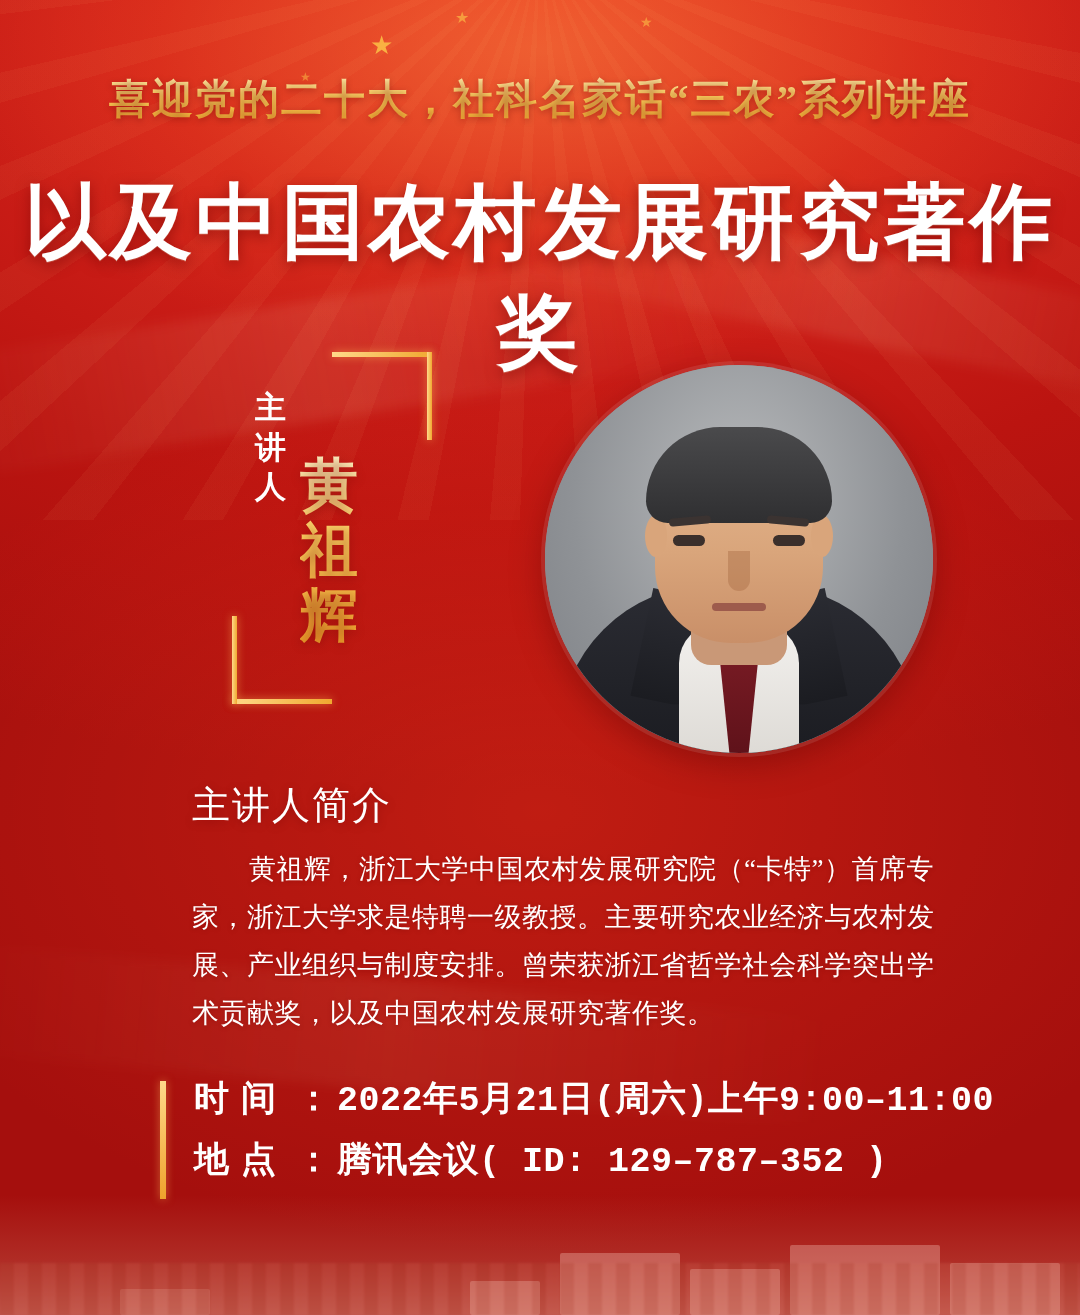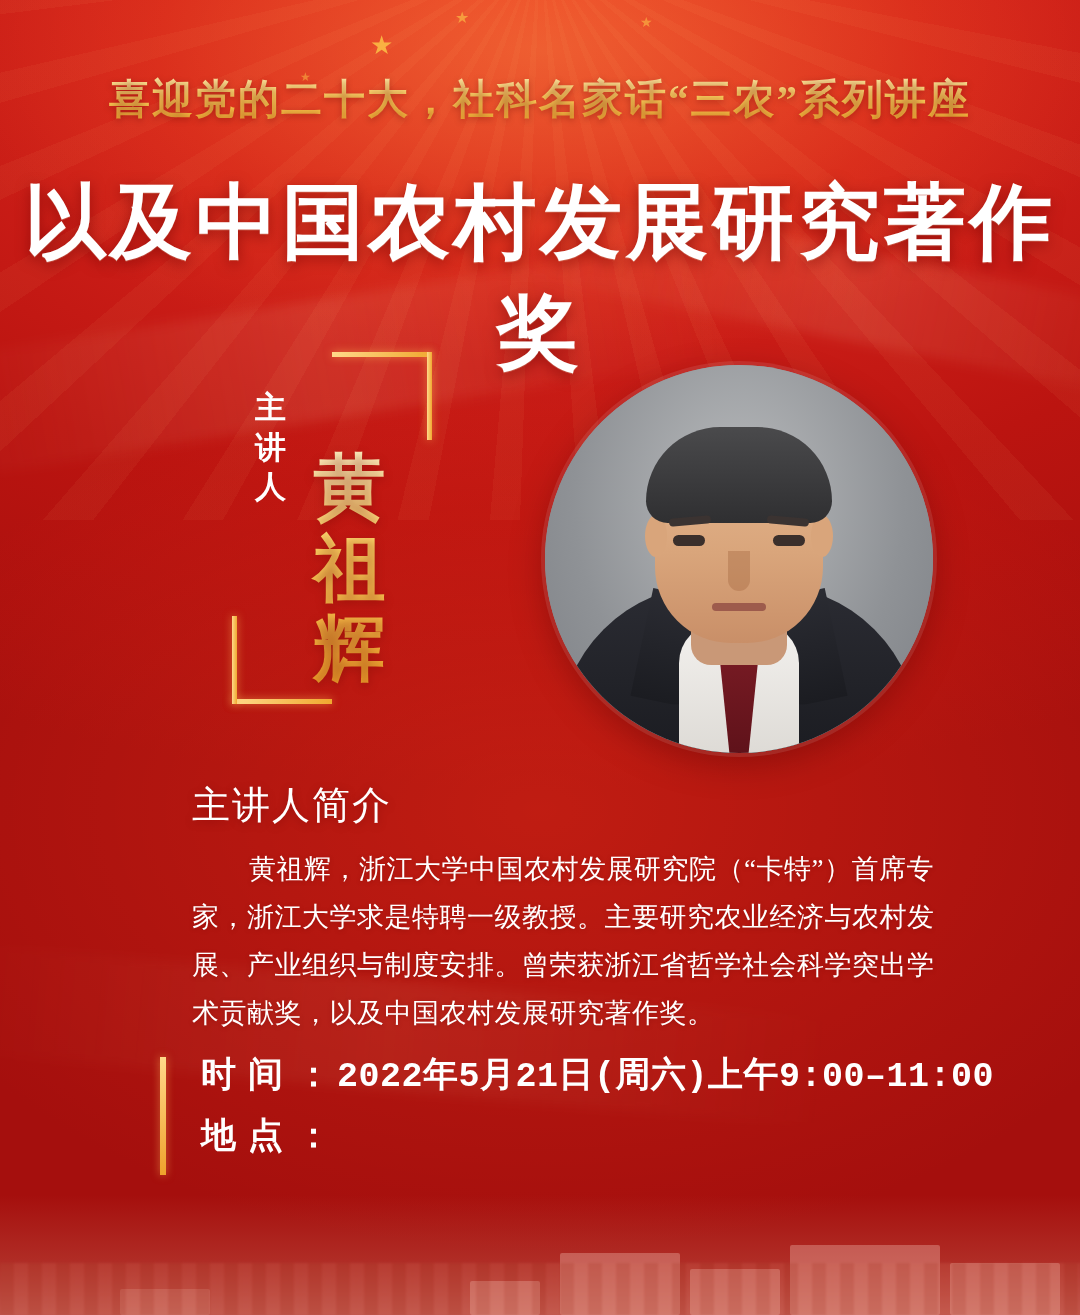--- a/index.html
+++ b/index.html
@@ -123,27 +123,27 @@
     font-family: "Liberation Serif", "DejaVu Serif", serif;
     font-size: 31px;
     font-weight: bold;
     color: #ffffff;
     line-height: 1.28;
     text-align: center;
     letter-spacing: 1px;
   }
   .speaker-name {
     position: absolute;
-    left: 300px; top: 108px;
+    left: 300px; top: 114px;
     width: 100px;
     font-family: "Liberation Serif", "DejaVu Serif", serif;
-    font-size: 72px;
+    font-size: 58px;
     font-weight: bold;
     line-height: 1.12;
-    text-align: center;
+    text-align: left;
     letter-spacing: 1px;
     background: linear-gradient(180deg,#fff3c4 0%, #ffd463 40%, #f0a22a 100%);
     -webkit-background-clip: text;
     background-clip: text;
     -webkit-text-fill-color: transparent;
     text-shadow: 0 3px 10px rgba(110,10,0,0.35);
   }
 
   .portrait {
     position: absolute;
@@ -221,23 +221,22 @@
     line-height: 48px;
     color: #ffffff;
     text-indent: 57px;
     letter-spacing: 0.5px;
     text-shadow: 0 1px 4px rgba(110,0,0,0.35);
   }
 
   
   .info {
     position: absolute;
-    left: 160px; top: 1051px;
+    left: 160px; top: 1075px;
     width: 800px;
-    text-align: center;
   }
   .info-bar {
     position: absolute;
     left: 0; top: 6px;
     width: 6px; height: 118px;
     background: linear-gradient(180deg,#ffd98a,#efa22c);
     box-shadow: 0 0 8px rgba(255,190,90,0.5);
   }
   .info-row {
     display: flex;
@@ -353,20 +352,21 @@
 
     <div class="info-row">
       <span class="info-label">时间</span>
       <span class="info-colon">：</span>
       <span class="info-value">2022年5月21日(周六)上午9:00–11:00</span>
     </div>
 
     <div class="info-row">
       <span class="info-label">地点</span>
       <span class="info-colon">：</span>
+      <span class="info-value">腾讯会议( ID: 129–787–352 )</span>
     </div>
   </div>
 
   <div class="skyline">
     <div class="bldg" style="left:560px;  width:120px; height:62px;"></div>
     <div class="bldg" style="left:690px;  width:90px;  height:46px;"></div>
     <div class="bldg" style="left:790px;  width:150px; height:70px;"></div>
     <div class="bldg" style="left:950px;  width:110px; height:52px;"></div>
     <div class="bldg" style="left:470px;  width:70px;  height:34px;"></div>
     <div class="bldg" style="left:120px;  width:90px;  height:26px; opacity:.6;"></div>

